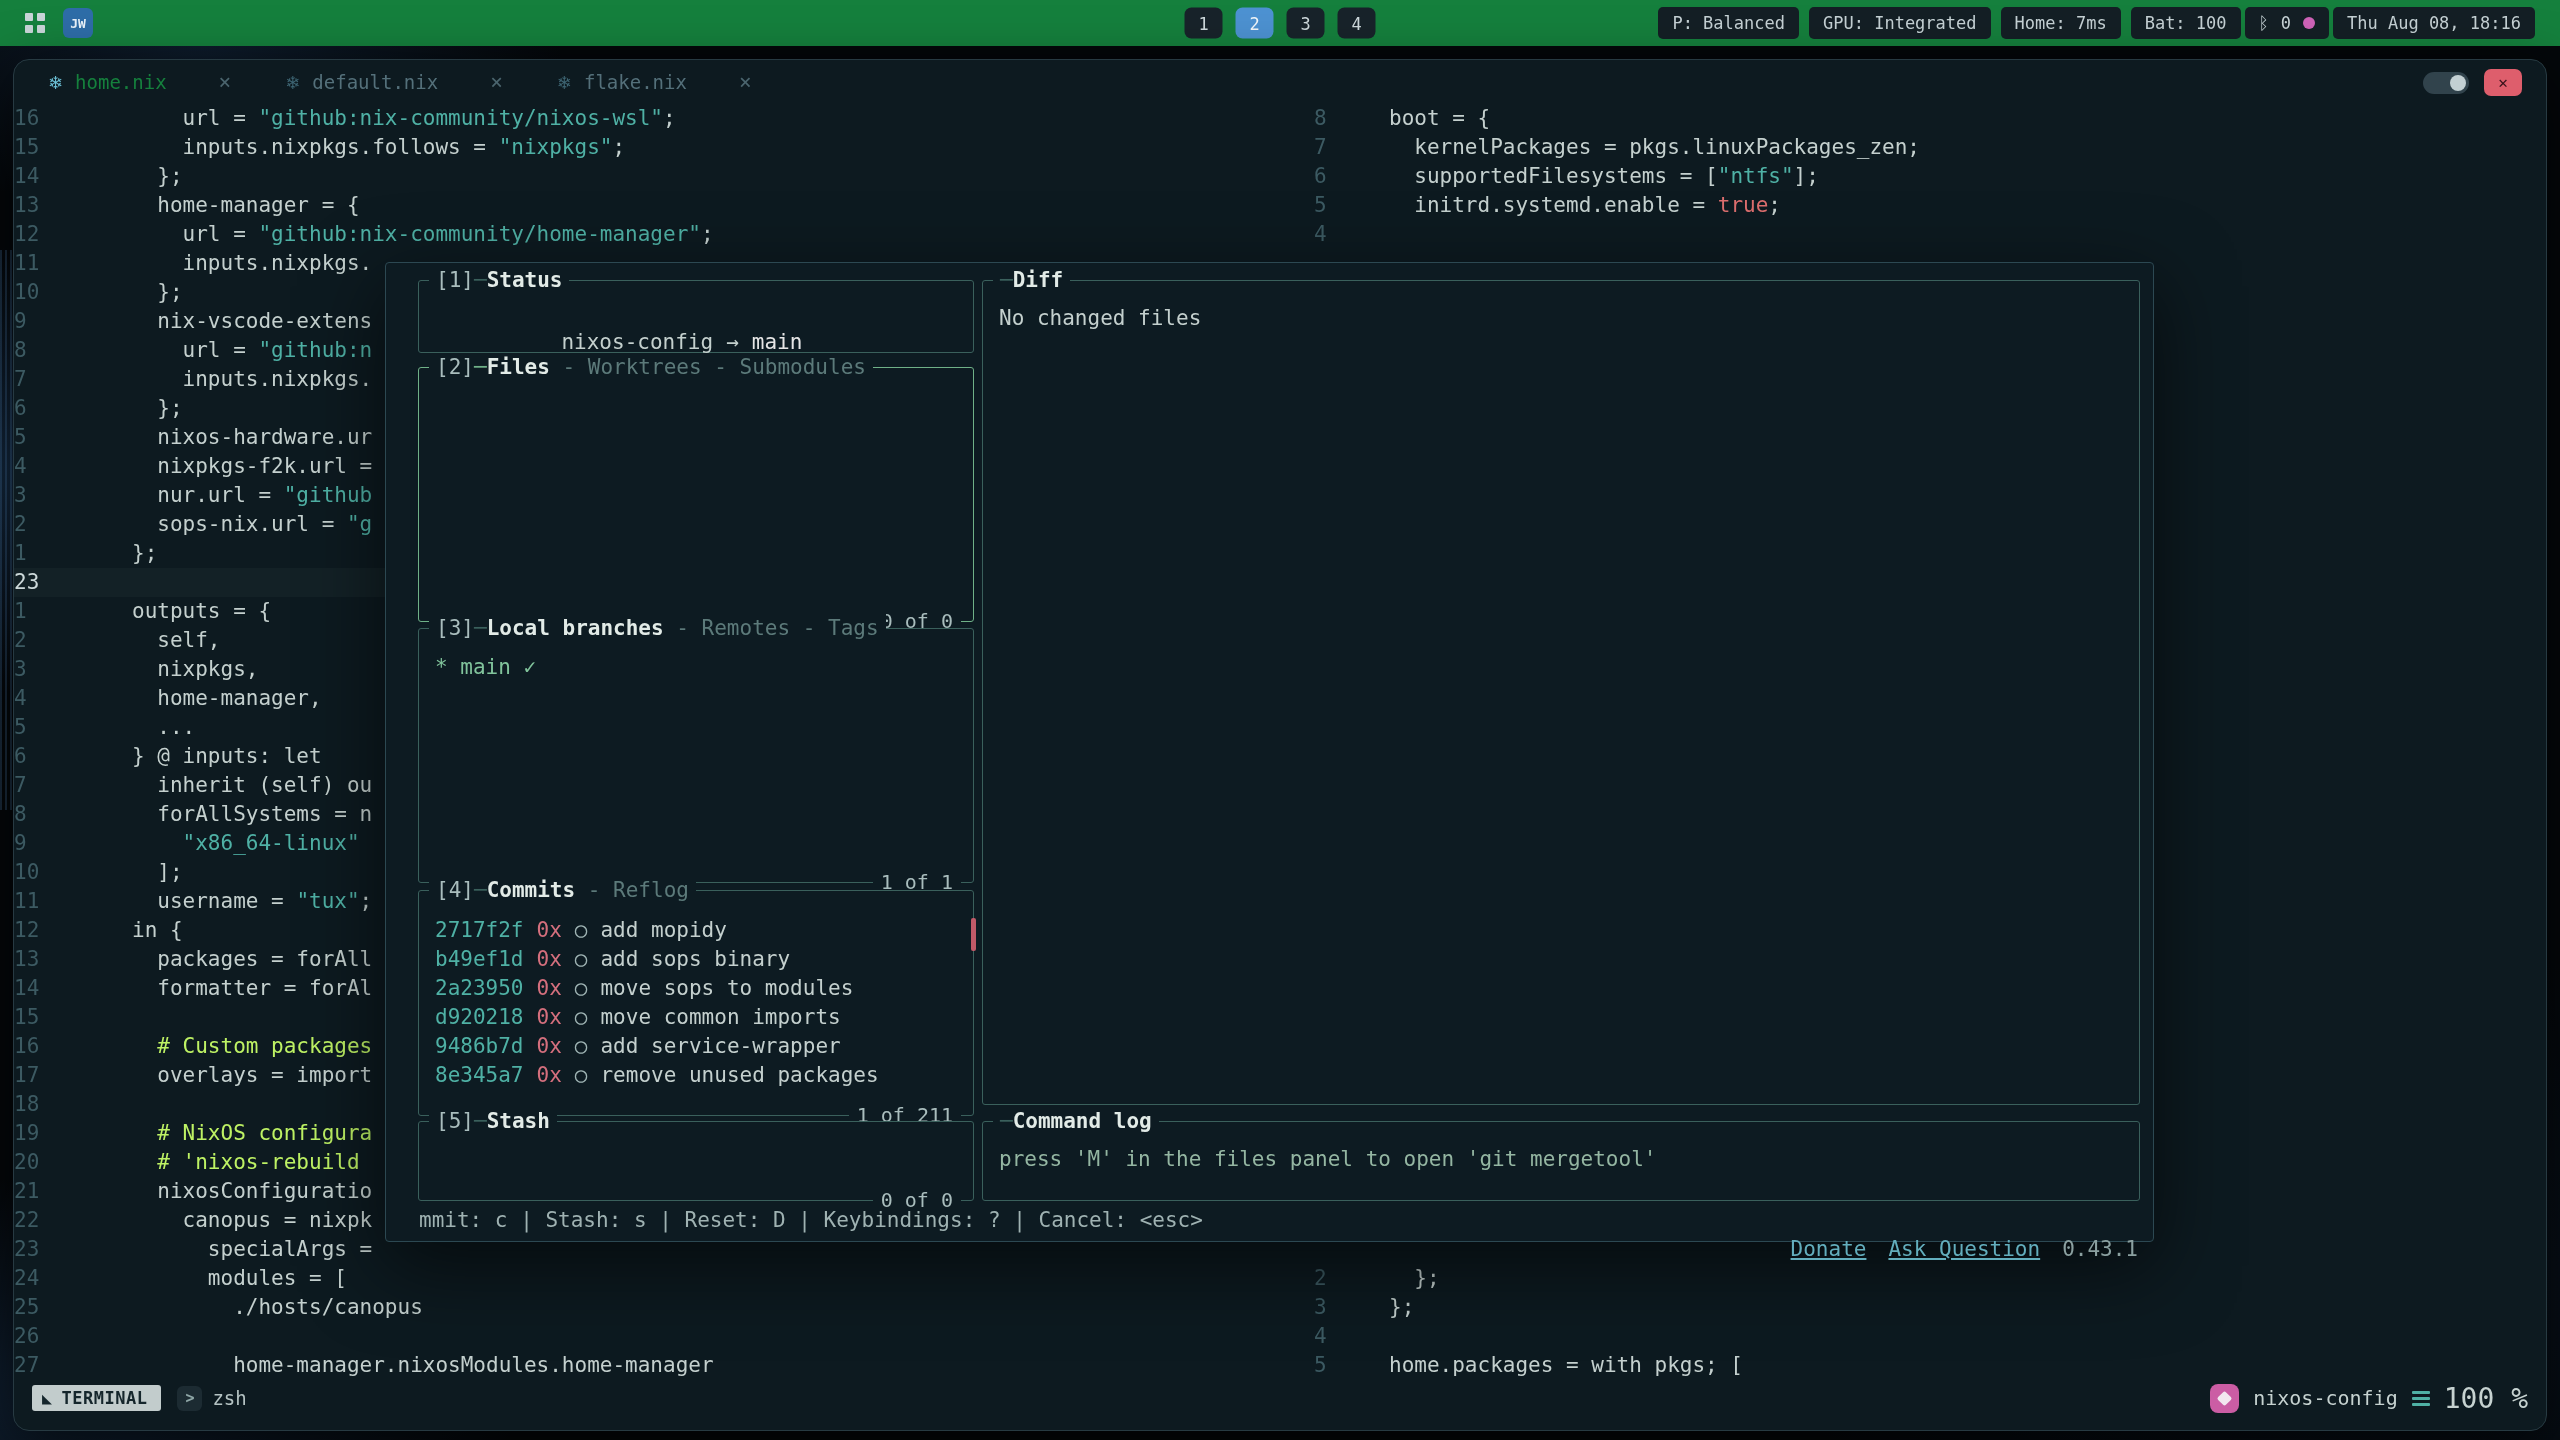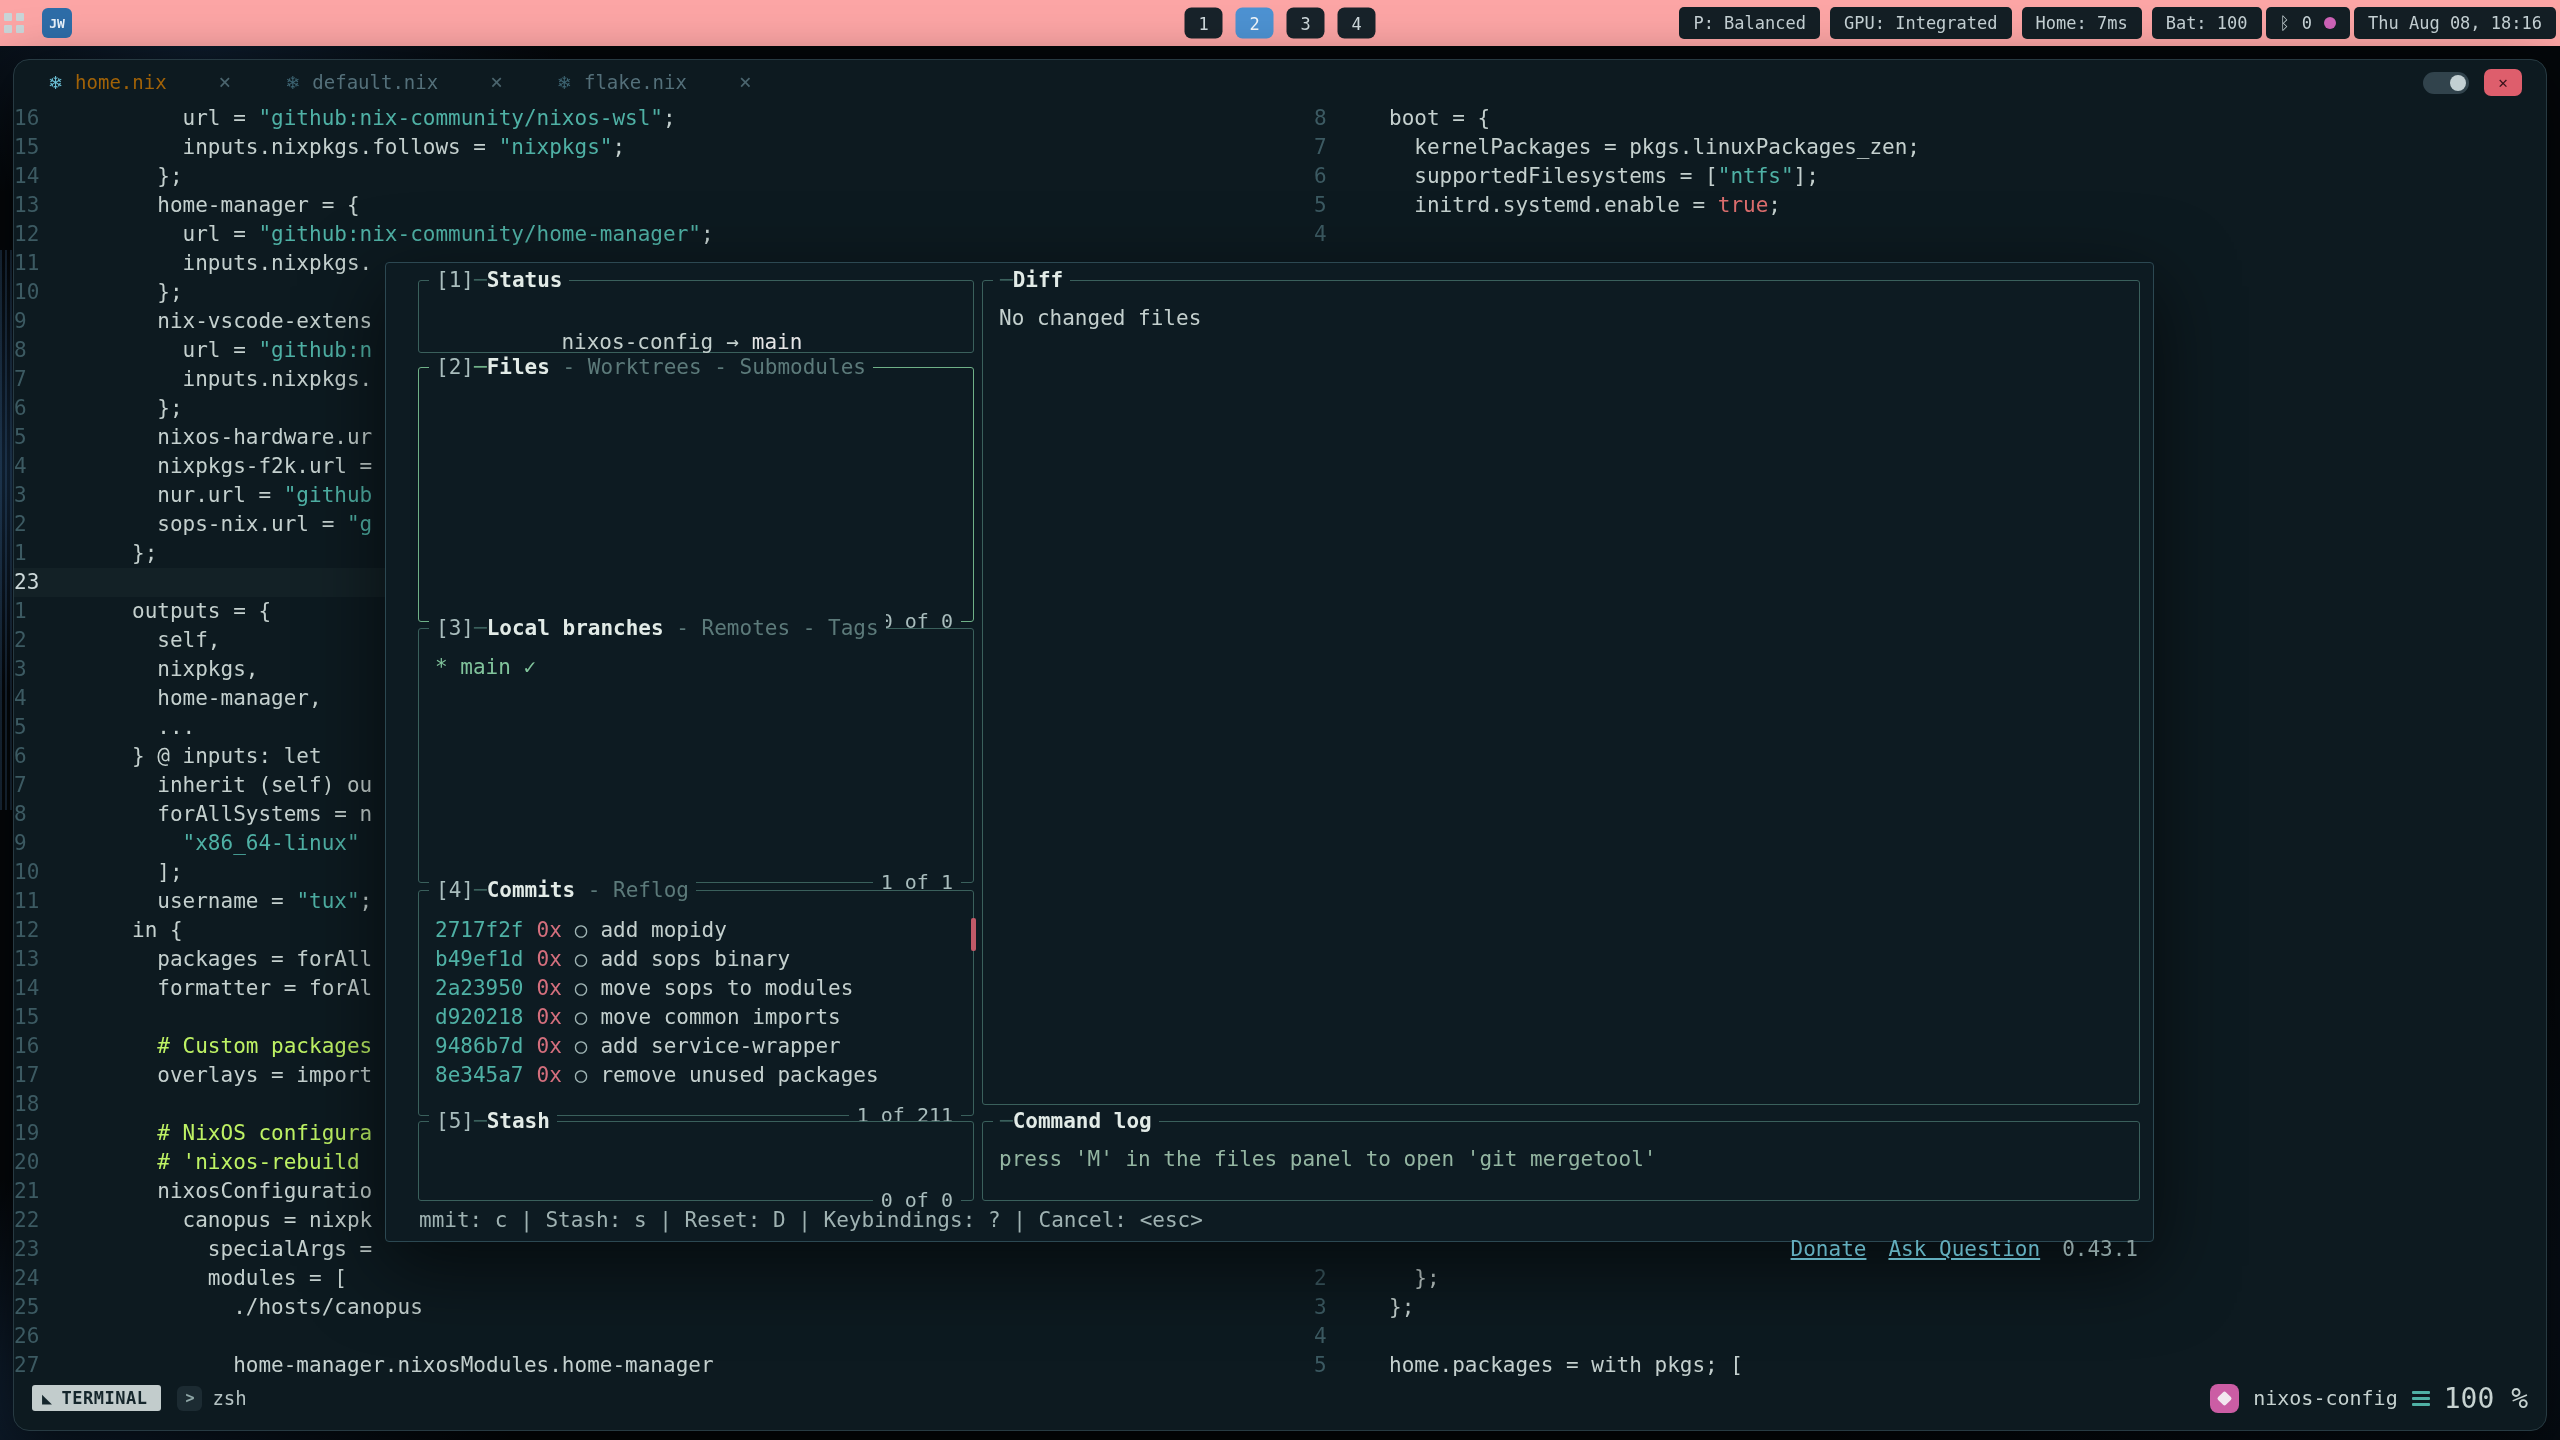--- a/index.html
+++ b/index.html
@@ -9,22 +9,22 @@
       radial-gradient(420px 320px at 30px 470px, rgba(45,95,150,.38), transparent 70%),
       radial-gradient(520px 260px at 200px 40px, rgba(35,75,120,.30), transparent 70%),
       radial-gradient(640px 320px at 70px 1400px, rgba(40,85,135,.32), transparent 70%),
       radial-gradient(900px 500px at 2400px 1300px, rgba(20,45,75,.25), transparent 70%),
       #04070a;
   }
   .wave{position:absolute;left:0;top:250px;width:13px;height:560px;opacity:.45;
     background:repeating-linear-gradient(90deg, rgba(90,150,210,.55) 0 2px, transparent 2px 5px);}
 
   
-  #topbar{position:absolute;left:0;top:0;width:2560px;height:46px;background:#fca5a5;
-    display:flex;align-items:center;padding:0 4px;font-size:17px;color:#c9d5d8}
+  #topbar{position:absolute;left:0;top:0;width:2560px;height:46px;background:#15803d;
+    display:flex;align-items:center;padding:0 25px;font-size:17px;color:#c9d5d8}
   #tb-left{display:flex;align-items:center;gap:18px}
   .apps-icon{display:grid;grid-template-columns:8px 8px;gap:4px;cursor:pointer}
   .apps-icon i{width:8px;height:8px;background:#c9d5d8;border-radius:1px}
   .app-badge{min-width:30px;height:30px;border-radius:6px;background:#2e6da8;color:#e8f2fa;
     display:flex;align-items:center;justify-content:center;font-size:13px;font-weight:bold;padding:0 5px}
   #workspaces{position:absolute;left:50%;top:50%;transform:translate(-50%,-50%);display:flex;gap:13px}
   .ws{width:38px;height:31px;border-radius:7px;background:#18232a;color:#cfdadd;
     display:flex;align-items:center;justify-content:center;font-size:17px;cursor:pointer}
   .ws.on{background:#4d92d2;color:#f2f7fa}
   #tb-right{margin-left:auto;display:flex;align-items:center;gap:4px}
@@ -33,21 +33,21 @@
   .bt{font-family:"DejaVu Sans",sans-serif;color:#c6d2d5}
   .dot{width:12px;height:12px;border-radius:50%;background:#cf63b8;display:inline-block}
 
   
   #win{position:absolute;left:13px;top:59px;width:2534px;height:1372px;background:#0d1a20;
     border:1px solid #273a42;border-radius:16px;box-shadow:0 18px 60px rgba(0,0,0,.65);overflow:hidden}
   #tabbar{height:44px;display:flex;align-items:center;padding-left:34px;font-size:19px}
   #tabs{display:flex;align-items:center}
   .tab{display:flex;align-items:center;gap:12px;margin-right:54px;color:#54707a;cursor:pointer}
   .tab .tlabel{color:#54707a}
-  .tab.act .tlabel{color:#a16207}
+  .tab.act .tlabel{color:#15803d}
   .ticon{color:#3d6472;font-size:18px;font-family:"DejaVu Sans",sans-serif}
   .tab.act .ticon{color:#6cc0d6}
   .tclose{margin-left:40px;color:#4a646d;font-size:21px;cursor:pointer}
   #winctl{position:absolute;top:9px;right:24px;display:flex;gap:15px;align-items:center}
   .toggle{width:46px;height:22px;border-radius:11px;background:#31434c;position:relative;cursor:pointer}
   .toggle i{position:absolute;right:3px;top:3px;width:16px;height:16px;border-radius:50%;background:#c3d0d3}
   .closebtn{width:38px;height:27px;border-radius:7px;background:#de5e6c;color:#36121a;
     display:flex;align-items:center;justify-content:center;font-size:16px;font-weight:bold;cursor:pointer}
 
   

